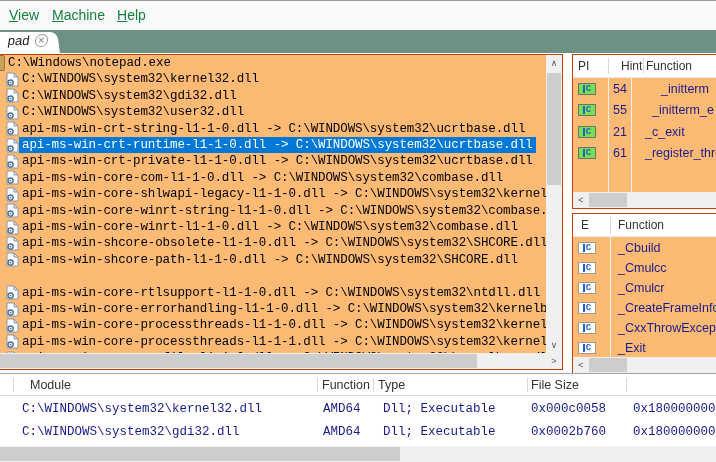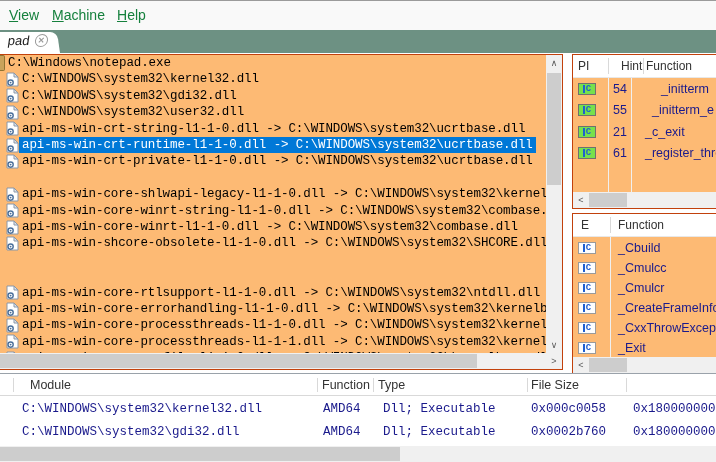--- a/index.html
+++ b/index.html
@@ -141,20 +141,29 @@
     </div>
     <div class="trow" style="top:98.4px">
       <svg class="dicon" viewBox="0 0 13 15">
           <path d="M1 1h7l4 4v9H1z" fill="#fff" stroke="#8a97a8"></path>
           <path d="M8 1l4 4H8z" fill="#dce4ee" stroke="#8a97a8"></path>
           <circle cx="4.6" cy="10.6" r="2.6" fill="none" stroke="#4a6f9b" stroke-width="1.4"></circle>
           <circle cx="4.6" cy="10.6" r="0.9" fill="#4a6f9b"></circle>
         </svg>
       <span class="ttext">api-ms-win-crt-private-l1-1-0.dll -&gt; C:\WINDOWS\system32\ucrtbase.dll</span>
     </div>
+    <div class="trow" style="top:114.8px">
+      <svg class="dicon" viewBox="0 0 13 15">
+          <path d="M1 1h7l4 4v9H1z" fill="#fff" stroke="#8a97a8"></path>
+          <path d="M8 1l4 4H8z" fill="#dce4ee" stroke="#8a97a8"></path>
+          <circle cx="4.6" cy="10.6" r="2.6" fill="none" stroke="#4a6f9b" stroke-width="1.4"></circle>
+          <circle cx="4.6" cy="10.6" r="0.9" fill="#4a6f9b"></circle>
+        </svg>
+      <span class="ttext">api-ms-win-core-com-l1-1-0.dll -&gt; C:\WINDOWS\system32\combase.dll</span>
+    </div>
     <div class="trow" style="top:131.2px">
       <svg class="dicon" viewBox="0 0 13 15">
           <path d="M1 1h7l4 4v9H1z" fill="#fff" stroke="#8a97a8"></path>
           <path d="M8 1l4 4H8z" fill="#dce4ee" stroke="#8a97a8"></path>
           <circle cx="4.6" cy="10.6" r="2.6" fill="none" stroke="#4a6f9b" stroke-width="1.4"></circle>
           <circle cx="4.6" cy="10.6" r="0.9" fill="#4a6f9b"></circle>
         </svg>
       <span class="ttext">api-ms-win-core-shlwapi-legacy-l1-1-0.dll -&gt; C:\WINDOWS\system32\kernelbase.dll</span>
     </div>
     <div class="trow" style="top:147.6px">
@@ -176,20 +185,29 @@
       <span class="ttext">api-ms-win-core-winrt-l1-1-0.dll -&gt; C:\WINDOWS\system32\combase.dll</span>
     </div>
     <div class="trow" style="top:180.4px">
       <svg class="dicon" viewBox="0 0 13 15">
           <path d="M1 1h7l4 4v9H1z" fill="#fff" stroke="#8a97a8"></path>
           <path d="M8 1l4 4H8z" fill="#dce4ee" stroke="#8a97a8"></path>
           <circle cx="4.6" cy="10.6" r="2.6" fill="none" stroke="#4a6f9b" stroke-width="1.4"></circle>
           <circle cx="4.6" cy="10.6" r="0.9" fill="#4a6f9b"></circle>
         </svg>
       <span class="ttext">api-ms-win-shcore-obsolete-l1-1-0.dll -&gt; C:\WINDOWS\system32\SHCORE.dll</span>
+    </div>
+    <div class="trow" style="top:196.8px">
+      <svg class="dicon" viewBox="0 0 13 15">
+          <path d="M1 1h7l4 4v9H1z" fill="#fff" stroke="#8a97a8"></path>
+          <path d="M8 1l4 4H8z" fill="#dce4ee" stroke="#8a97a8"></path>
+          <circle cx="4.6" cy="10.6" r="2.6" fill="none" stroke="#4a6f9b" stroke-width="1.4"></circle>
+          <circle cx="4.6" cy="10.6" r="0.9" fill="#4a6f9b"></circle>
+        </svg>
+      <span class="ttext">api-ms-win-shcore-path-l1-1-0.dll -&gt; C:\WINDOWS\system32\SHCORE.dll</span>
     </div>
     <div class="trow" style="top:229.6px">
       <svg class="dicon" viewBox="0 0 13 15">
           <path d="M1 1h7l4 4v9H1z" fill="#fff" stroke="#8a97a8"></path>
           <path d="M8 1l4 4H8z" fill="#dce4ee" stroke="#8a97a8"></path>
           <circle cx="4.6" cy="10.6" r="2.6" fill="none" stroke="#4a6f9b" stroke-width="1.4"></circle>
           <circle cx="4.6" cy="10.6" r="0.9" fill="#4a6f9b"></circle>
         </svg>
       <span class="ttext">api-ms-win-core-rtlsupport-l1-1-0.dll -&gt; C:\WINDOWS\system32\ntdll.dll</span>
     </div>

